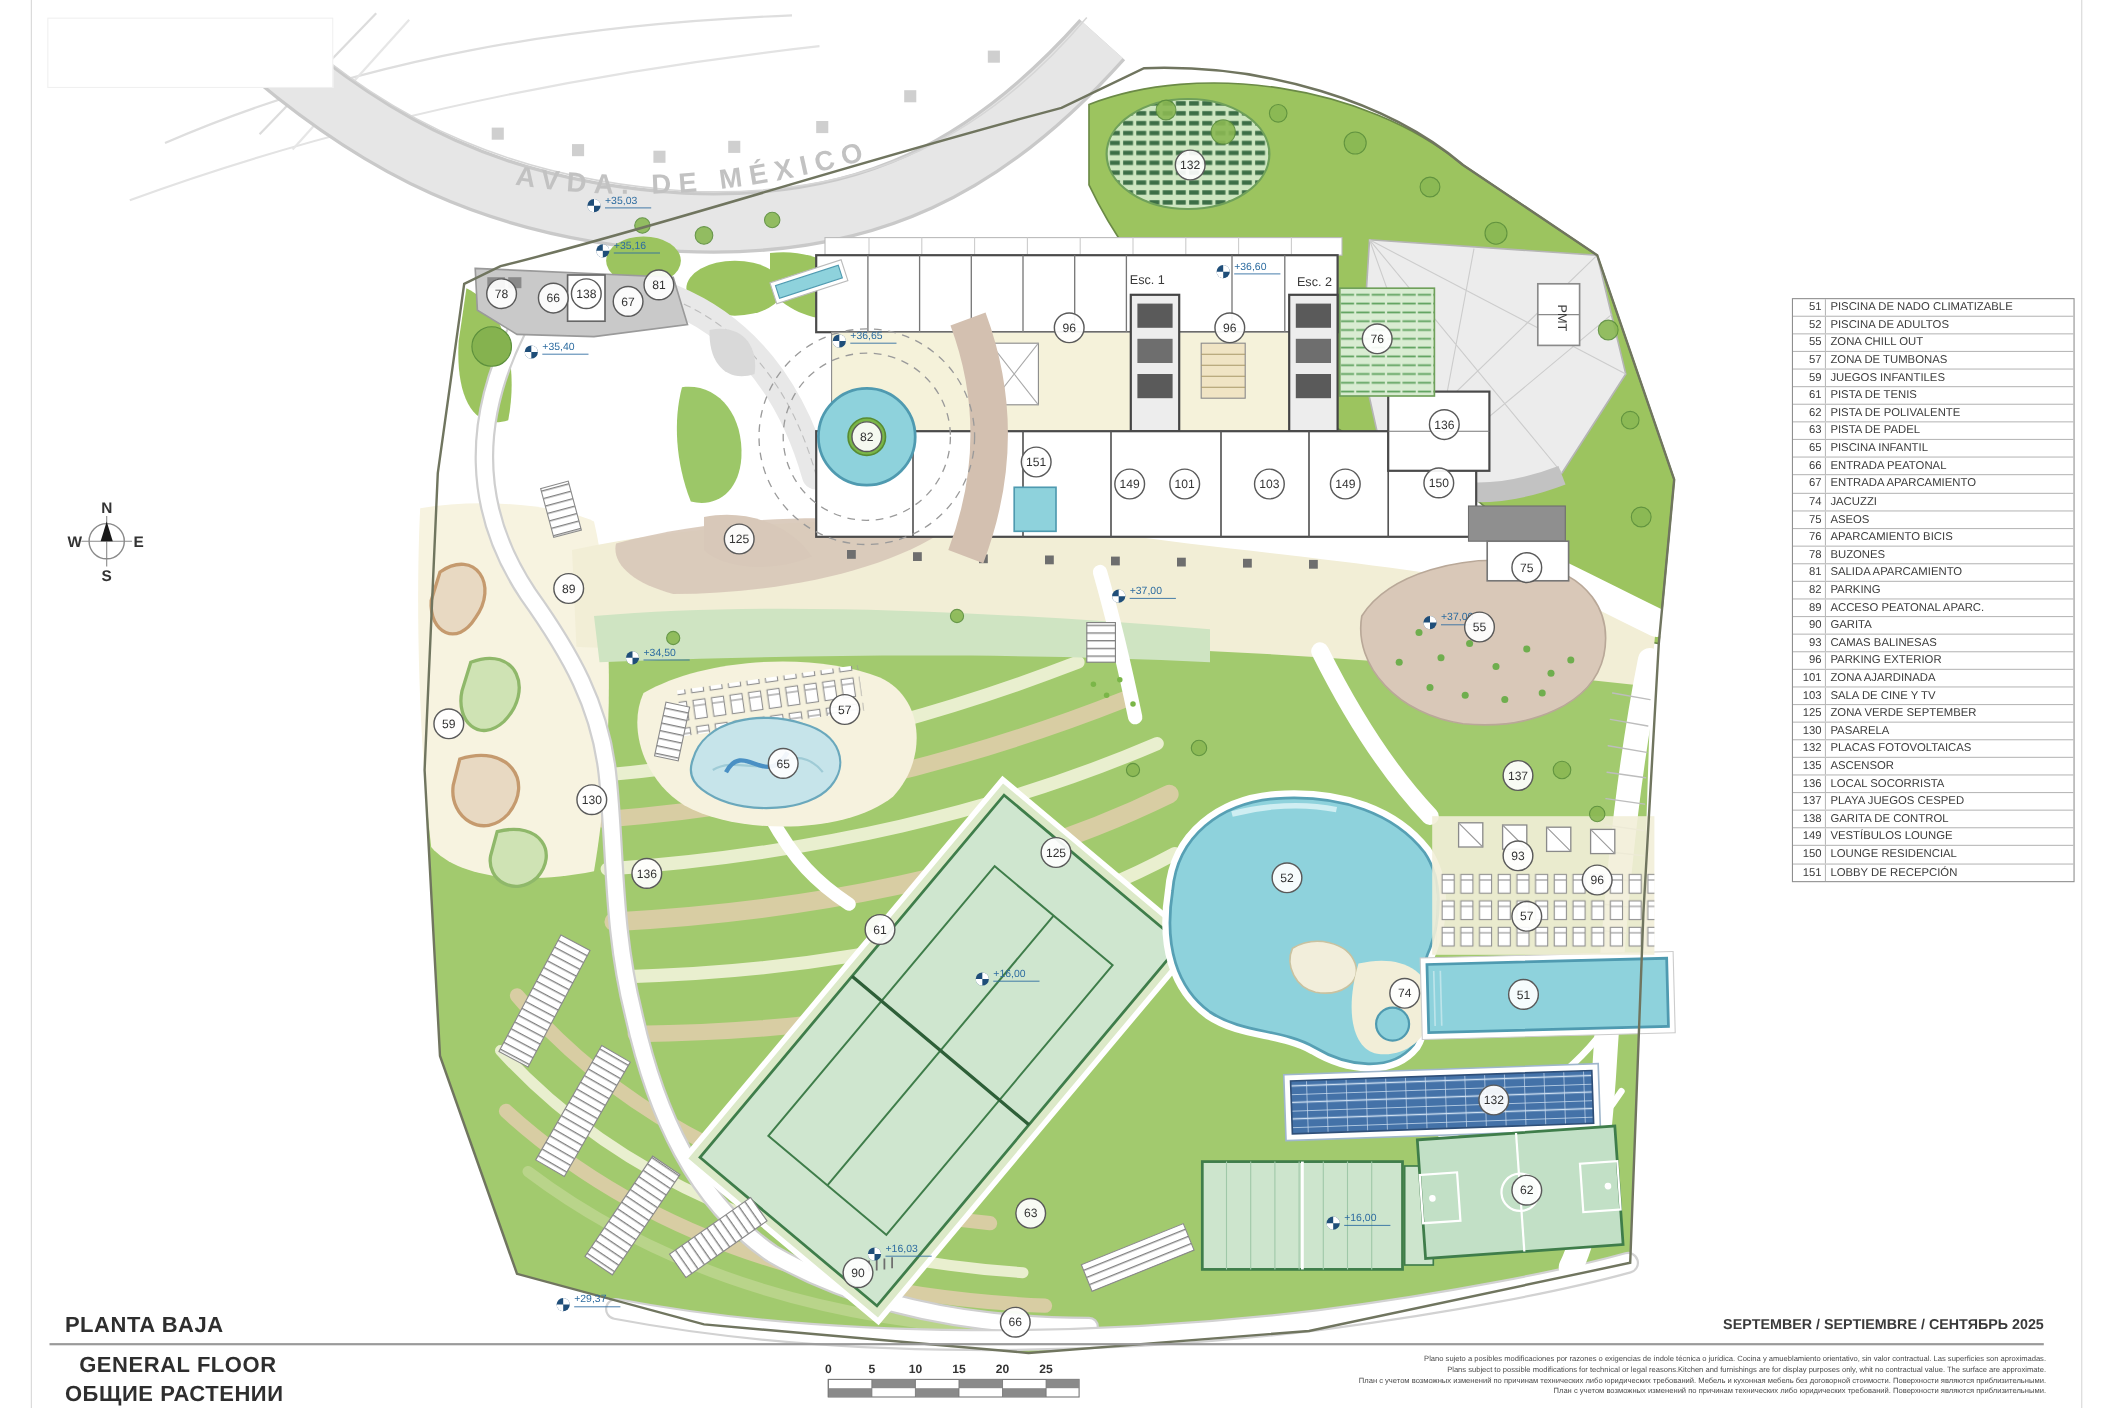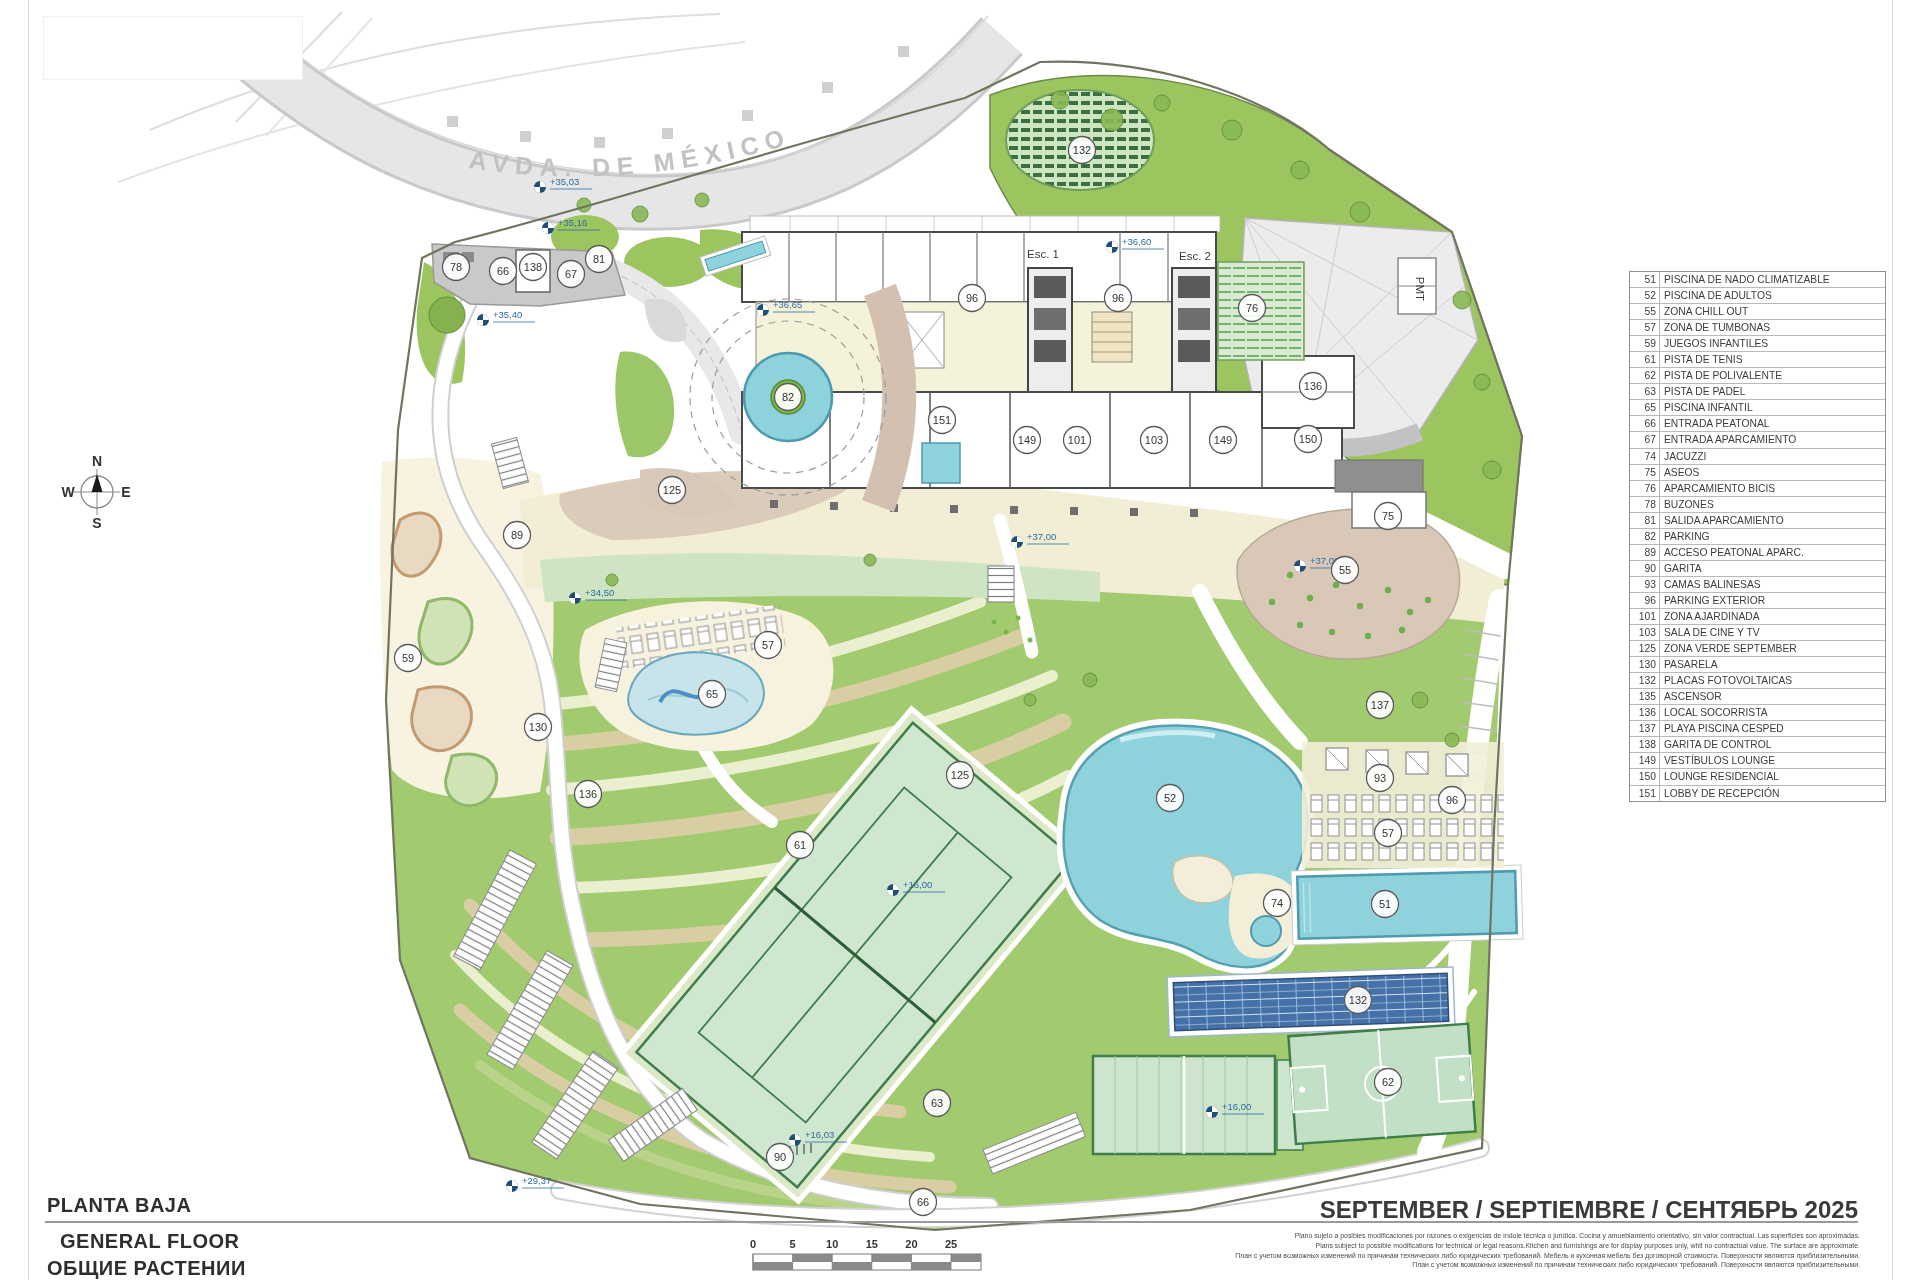--- a/index.html
+++ b/index.html
@@ -10,23 +10,23 @@
   .logo-box{position:absolute;left:43px;top:16px;width:258px;height:62px;background:#fff;border:1px solid #f0f0f0;}
   
   #legend{position:absolute;left:1629px;top:271px;width:257px;background:rgba(255,255,255,.96);
           border:1px solid #8f8f8f;box-sizing:border-box;}
   .lrow{display:grid;grid-template-columns:30px 1fr;height:15.05px;border-top:1px solid #b9b9b9;
         font-size:10.3px;color:#3c3c3c;line-height:15px;white-space:nowrap;}
   .lrow:first-child{border-top:none;}
   .lnum{text-align:right;padding-right:3px;border-right:1px solid #b9b9b9;}
   .lname{padding-left:4px;overflow:hidden;}
   
-  .t-big{position:absolute;font-weight:bold;color:#2e2e2e;font-size:20px;letter-spacing:.5px;white-space:nowrap;}
+  .t-big{position:absolute;font-weight:bold;color:#2e2e2e;font-size:20px;letter-spacing:.5px;white-space:nowrap;margin-left:12px;}
   #title-sep{position:absolute;left:45px;top:1221px;width:1813px;height:0;border-top:2px solid #9a9a9a;}
-  #date-line{position:absolute;right:62px;top:1196px;font-weight:bold;color:#3a3a3a;font-size:24px;white-space:nowrap;}
+  #date-line{position:absolute;right:62px;top:1196px;font-weight:bold;color:#3a3a3a;font-size:13px;white-space:nowrap;}
   
   #disclaimer{position:absolute;right:60px;top:1231px;width:860px;text-align:right;
               font-size:6.9px;line-height:1.42;color:#4a4a4a;}
   
   #scalebar{position:absolute;left:745px;top:1236px;}
 </style>
 </head>
 <body>
 
 <div id="sheet">
@@ -770,21 +770,21 @@
       <div class="lrow">
         <div class="lnum">135</div>
         <div class="lname">ASCENSOR</div>
       </div>
       <div class="lrow">
         <div class="lnum">136</div>
         <div class="lname">LOCAL SOCORRISTA</div>
       </div>
       <div class="lrow">
         <div class="lnum">137</div>
-        <div class="lname">PLAYA PISCINA CESPED</div>
+        <div class="lname">PLAYA JUEGOS CESPED</div>
       </div>
       <div class="lrow">
         <div class="lnum">138</div>
         <div class="lname">GARITA DE CONTROL</div>
       </div>
       <div class="lrow">
         <div class="lnum">149</div>
         <div class="lname">VESTÍBULOS LOUNGE</div>
       </div>
       <div class="lrow">

